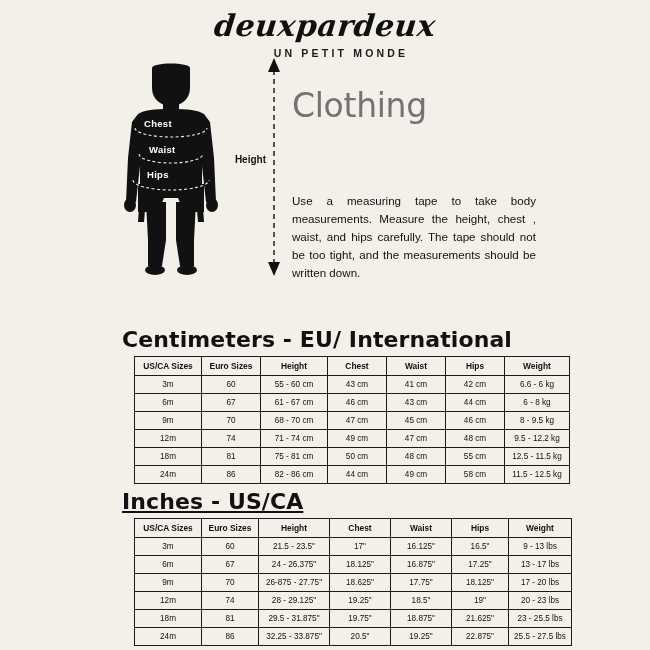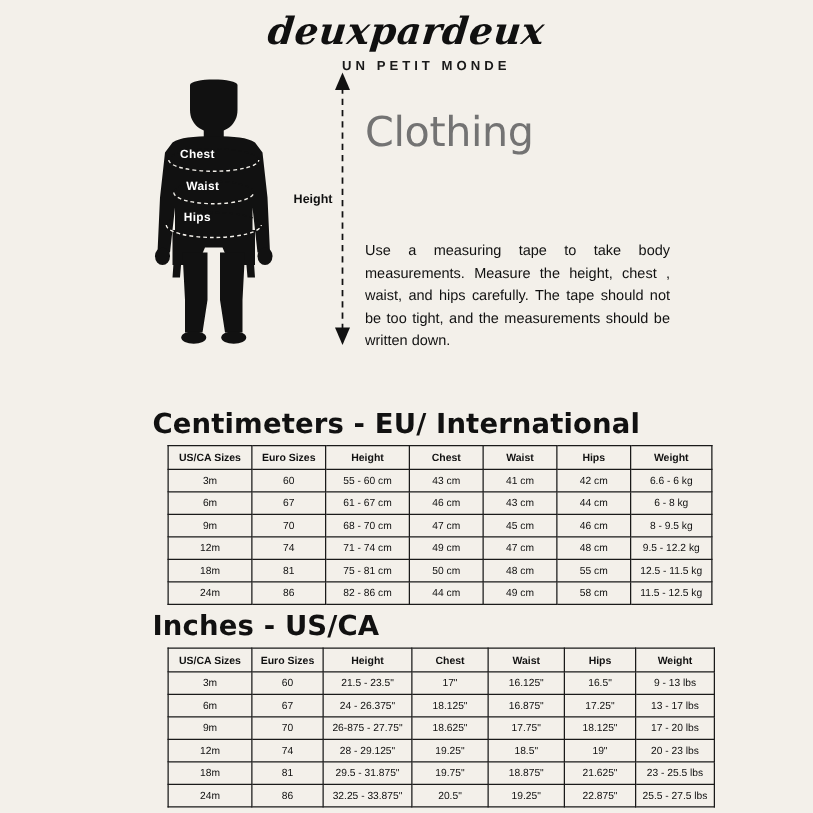--- a/index.html
+++ b/index.html
@@ -123,21 +123,21 @@
   
   .section-heading {
     position: absolute;
     font-family: "DejaVu Sans", sans-serif;
     font-size: 22px;
     font-weight: 700;
     color: #111;
     letter-spacing: 0.1px;
   }
   #heading-cm { left: 122px; top: 327px; }
-  #heading-in { left: 122px; top: 489px; }
+  #heading-in { left: 122px; top: 489px; text-decoration: underline; }
 
   
   table.size-table {
     position: absolute;
     border-collapse: collapse;
     background: transparent;
     margin-left: 12px;
   }
   table.size-table th,
   table.size-table td {

